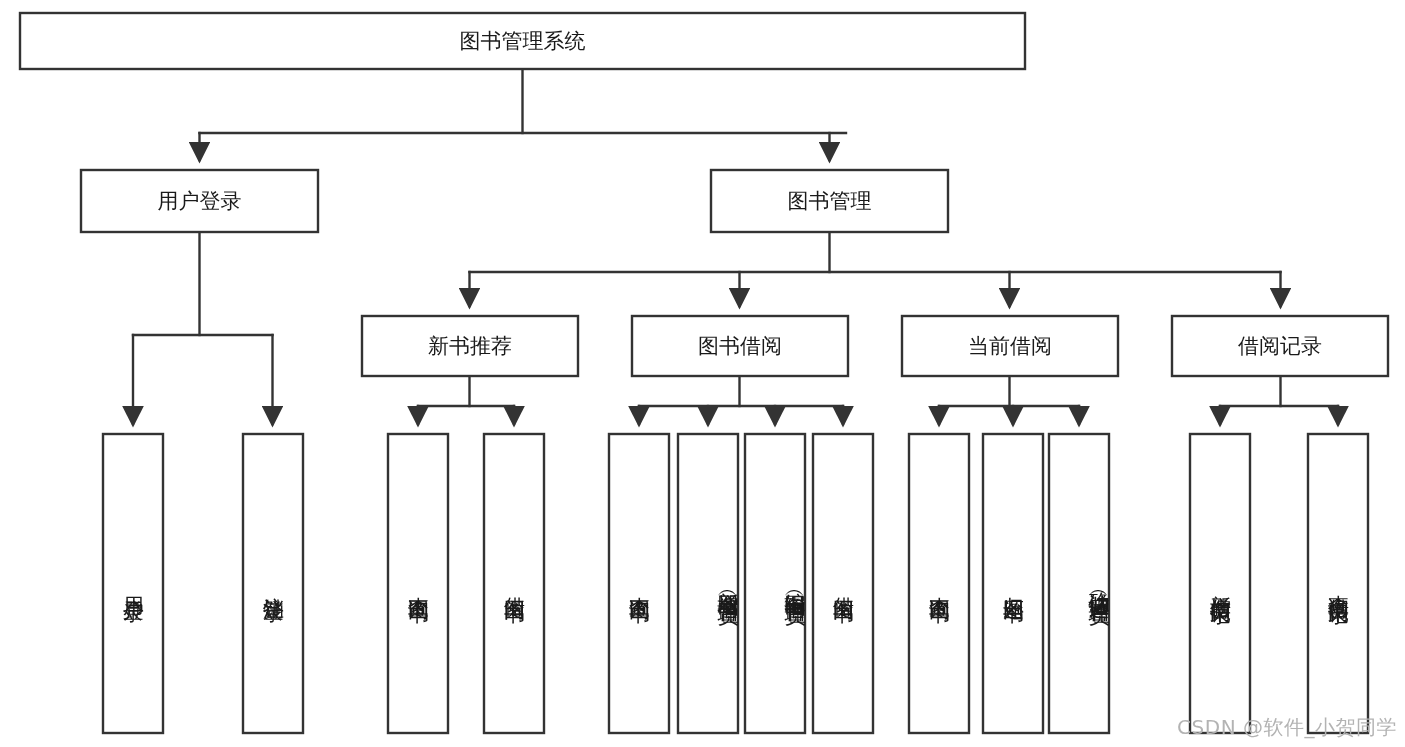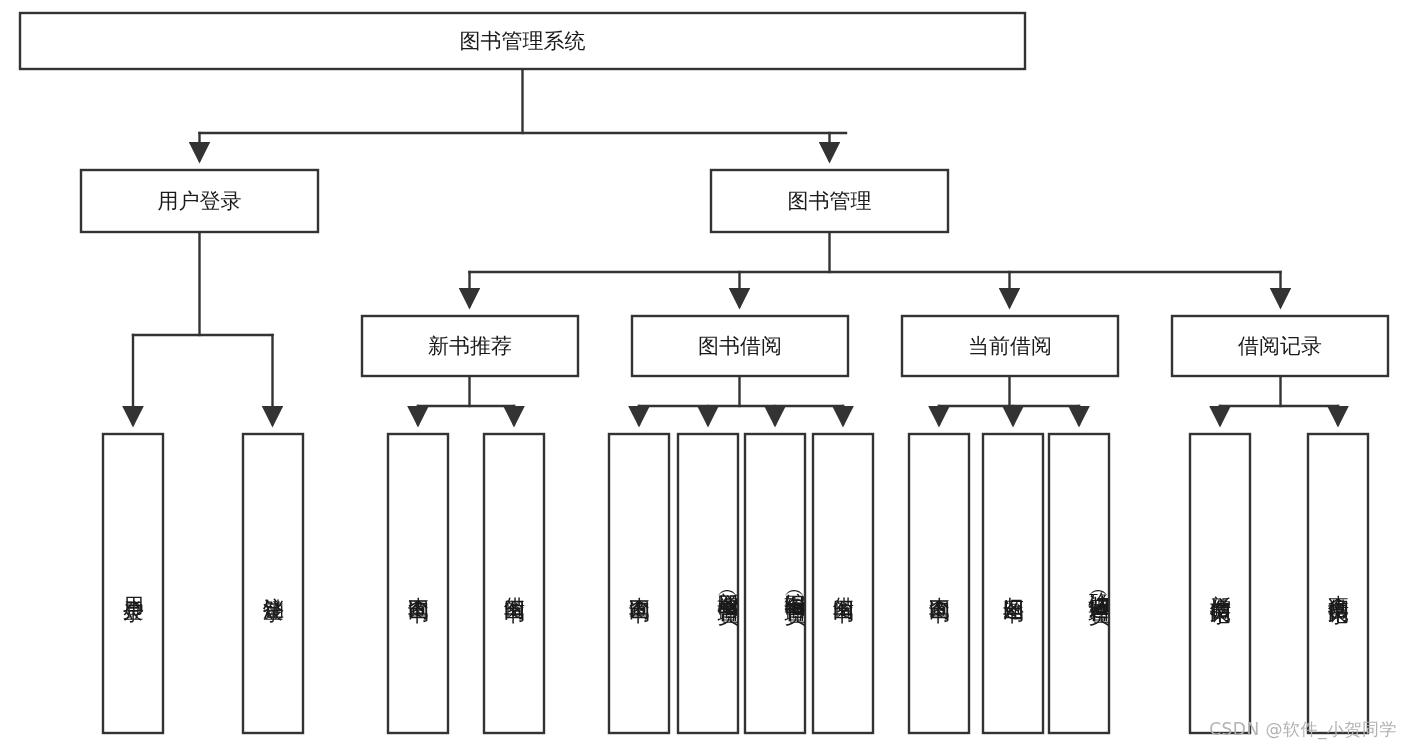--- a/index.html
+++ b/index.html
@@ -61,21 +61,21 @@
     letter-spacing: 2px;
     line-height: 1;
     white-space: nowrap;
     pointer-events: none;
   }
   #watermark {
     position: absolute;
     right: 8px;
     bottom: 6px;
     font-family: "DejaVu Sans", "Liberation Sans", sans-serif;
-    font-size: 17px;
+    font-size: 20px;
     color: #b3b3b3;
     letter-spacing: 0.5px;
     white-space: nowrap;
   }
 </style>
 </head>
 <body>
 
 <div id="diagram-root">
 

